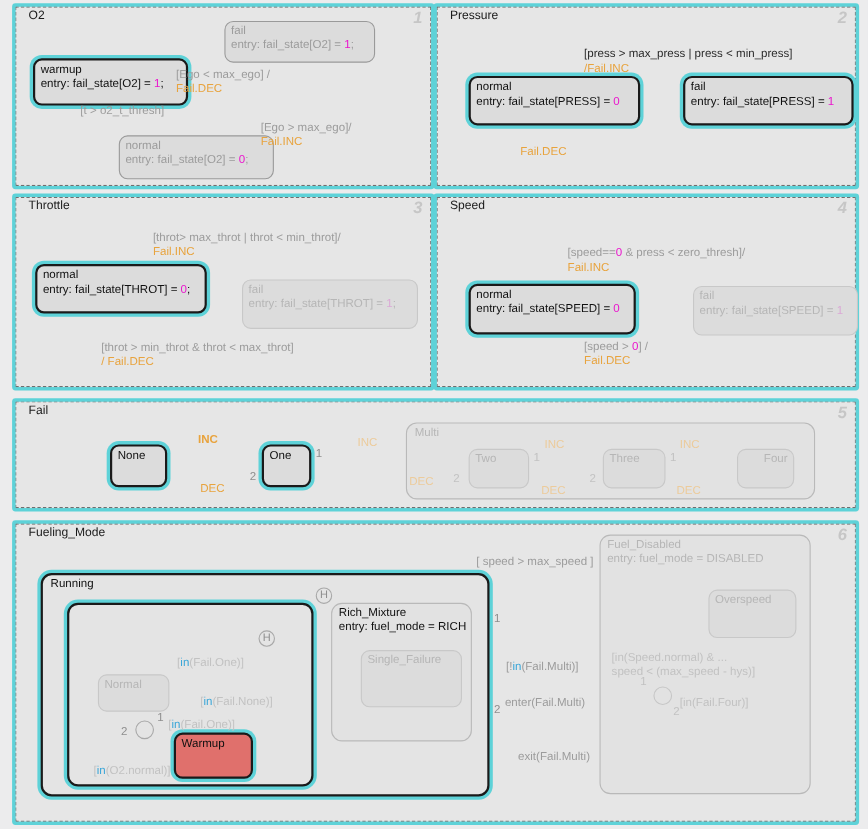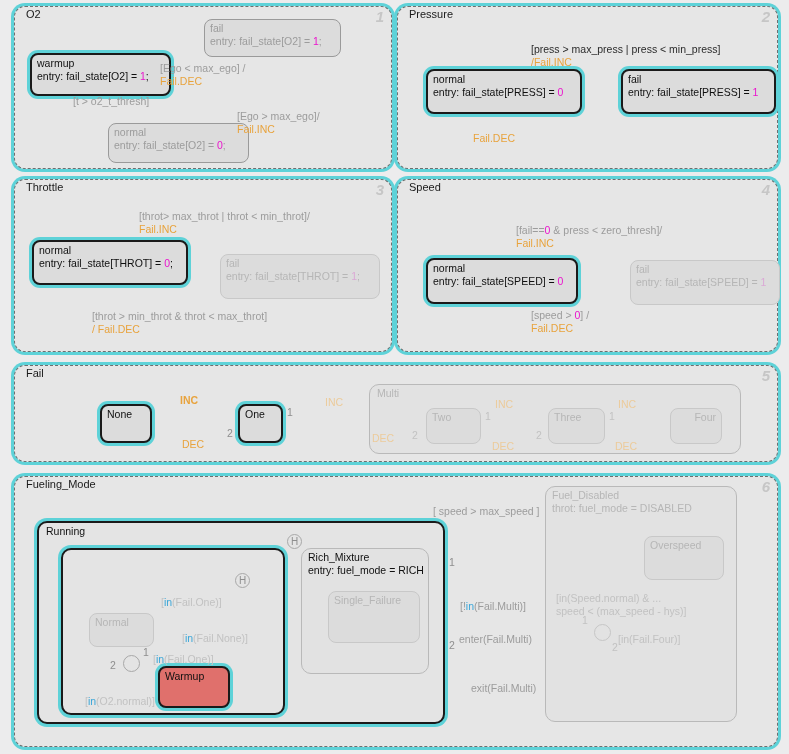--- a/index.html
+++ b/index.html
@@ -11,21 +11,21 @@
     position:relative;
   }
   #root{position:absolute;left:0;top:0;width:789px;height:754px;}
   svg#wires{position:absolute;left:0;top:0;width:789px;height:754px;pointer-events:none;}
 
   
   .panel{
     position:absolute;
     background:#e6e6e6;
     border:1px dashed #6f6f6f;
-    border-radius:11px;
+    border-radius:1px;
     box-shadow:0 0 0 3px #5ed2d8;
     box-sizing:border-box;
   }
   .panel-title{
     position:absolute;left:9px;top:1px;
     font-size:11px;color:#1a1a1a;
     background:#e6e6e6;padding:0 2px;line-height:12px;
     white-space:nowrap;
   }
   .panel-num{
@@ -273,21 +273,21 @@
     <div class="state active" style="left:28px;top:78px;width:152px;height:46px;">
       <span class="nm">normal</span>
       <span class="ent"><span>entry: fail_state[SPEED] = </span><span class="num">0</span></span>
     </div>
 
     <div class="state faded" style="left:232px;top:80px;width:150px;height:45px;">
       <span class="nm">fail</span>
       <span class="ent"><span>entry: fail_state[SPEED] = </span><span class="num">1</span></span>
     </div>
 
-    <span class="lbl" style="left:118px;top:44px;"><span>[fail==</span><span class="num">0</span><span> &amp; press &lt; zero_thresh]/</span><br><span class="act">Fail.INC</span></span>
+    <span class="lbl" style="left:118px;top:44px;"><span>[speed==</span><span class="num">0</span><span> &amp; press &lt; zero_thresh]/</span><br><span class="act">Fail.INC</span></span>
     <span class="lbl" style="left:133px;top:129px;"><span>[speed &gt; </span><span class="num">0</span><span>] /</span><br><span class="act">Fail.DEC</span></span>
   </div>
 
   <div class="panel" style="left:14px;top:365px;width:764px;height:97px;">
     <span class="panel-title">Fail</span>
     <span class="panel-num">5</span>
 
     <div class="state active" style="left:85px;top:38px;width:52px;height:39px;">
       <span class="nm">None</span>
     </div>
@@ -356,21 +356,21 @@
 
       <div class="super" style="left:262px;top:25px;width:128px;height:126px;">
         <span class="super-title" style="left:6px;top:2px;"><span>Rich_Mixture</span><br><span>entry: fuel_mode = RICH</span></span>
         <div class="state faded" style="left:26px;top:42px;width:92px;height:52px;">
           <span class="nm">Single_Failure</span>
         </div>
       </div>
     </div>
 
     <div class="super" style="left:530px;top:9px;width:192px;height:236px;">
-      <span class="super-title" style="left:6px;top:2px;"><span>Fuel_Disabled</span><br><span>throt: fuel_mode = DISABLED</span></span>
+      <span class="super-title" style="left:6px;top:2px;"><span>Fuel_Disabled</span><br><span>entry: fuel_mode = DISABLED</span></span>
 
       <div class="state faded" style="left:98px;top:49px;width:80px;height:44px;">
         <span class="nm">Overspeed</span>
       </div>
 
 
       <div class="junc dim" style="left:48px;top:137px;"></div>
 
       <span class="lbl dim" style="left:10px;top:105px;"><span>[in(Speed.normal) &amp; ...</span><br><span>speed &lt; (max_speed - hys)]</span></span>
       <span class="lbl dim" style="left:72px;top:146px;"><span>[in(Fail.Four)]</span></span>

